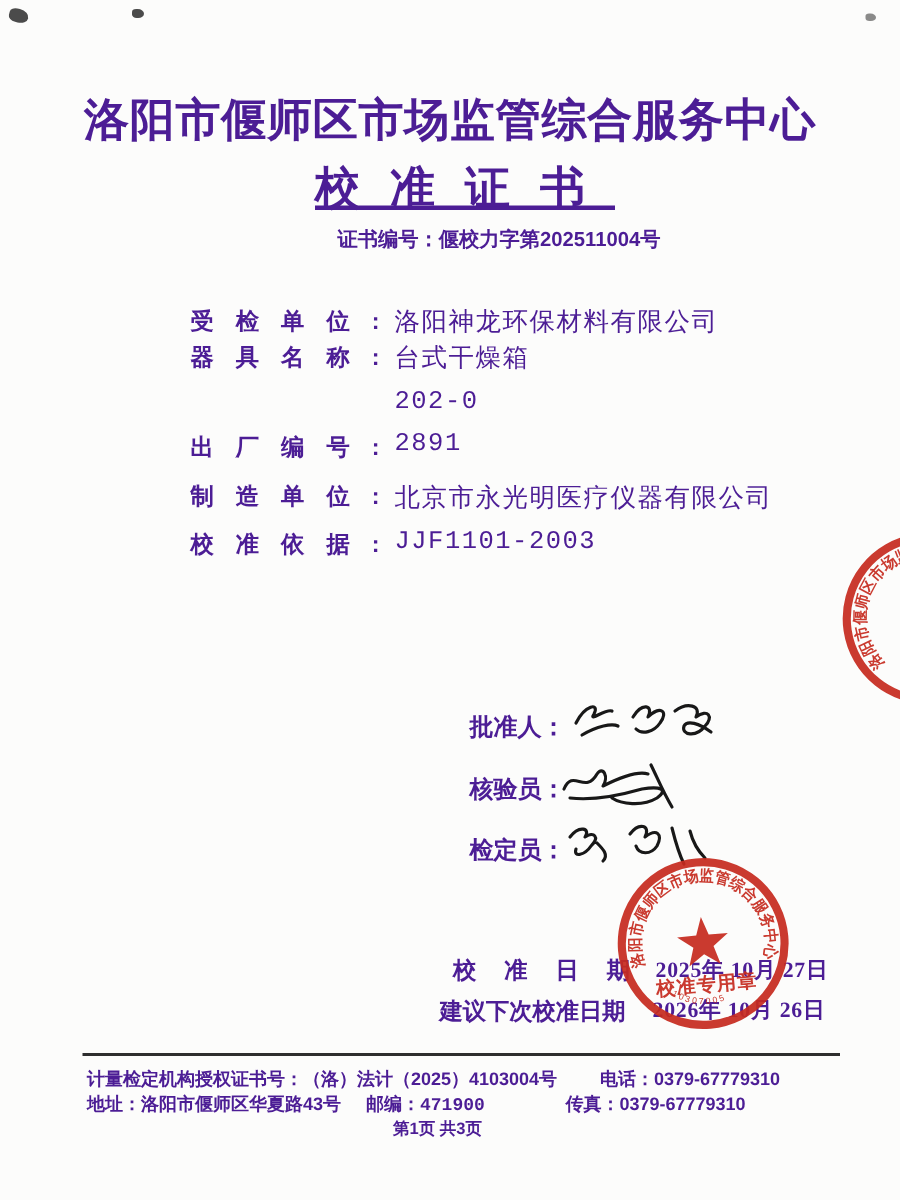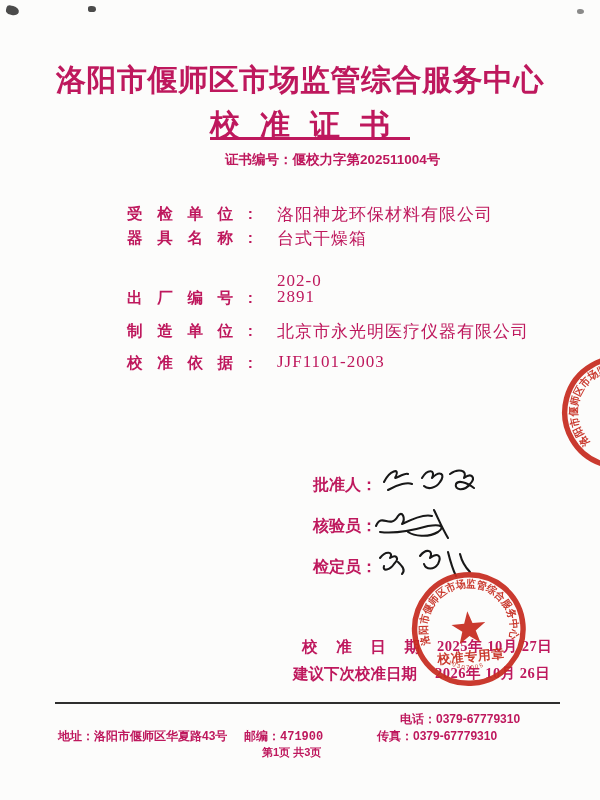--- a/index.html
+++ b/index.html
@@ -1,29 +1,29 @@
 <!DOCTYPE html>
 <html><head>
 <meta charset="utf-8">
 <style>
   html,body{margin:0;padding:0;background:#e8e8e8;}
   #page{
     position:relative;width:600px;height:800px;margin:0 auto;
     background:#fcfcfb;overflow:hidden;
-    font-family:"Liberation Sans",sans-serif;color:#be185d;
+    font-family:"Liberation Sans",sans-serif;color:#4c1d95;
   }
   .abs{position:absolute;}
   
   .org-title{left:0;right:0;top:60px;text-align:center;font-size:30px;font-weight:700;letter-spacing:0.5px;}
   .doc-title{left:0;right:0;top:105px;text-align:center;font-size:30px;font-weight:700;letter-spacing:20px;text-indent:20px;text-decoration:underline;}
   .cert-no{left:225px;top:151px;font-size:13.5px;font-weight:700;}
   
   .f-label{left:127px;width:126px;font-size:15.5px;font-weight:700;
            text-align:justify;text-align-last:justify;-moz-text-align-last:justify;}
-  .f-value{left:277px;font-size:17px;letter-spacing:1px;font-family:Liberation Serif, serif;}
+  .f-value{left:263px;font-size:17px;letter-spacing:1px;font-family:Liberation Mono, monospace;}
   
   .sig-label{left:313px;font-size:16px;font-weight:700;}
   .sig{overflow:visible;}
   .sig path{fill:none;stroke:#181818;stroke-width:2.1;stroke-linecap:round;stroke-linejoin:round;}
   
   .date-label{font-size:15.5px;font-weight:700;}
   .jst{text-align:justify;text-align-last:justify;-moz-text-align-last:justify;}
   .date-value{font-size:14.5px;font-weight:700;font-family:"Liberation Serif",serif;letter-spacing:0.5px;}
   
   .rule{left:55px;top:702px;width:505px;height:2px;background:#2e2e2e;}
@@ -54,21 +54,21 @@
   <div class="abs cert-no">
     <span>证书编号：</span><span>偃校力字第202511004号</span>
   </div>
 
   <div class="abs f-label" style="top:204px;">受检单位:</div>
   <div class="abs f-value" style="top:203px;">洛阳神龙环保材料有限公司</div>
 
   <div class="abs f-label" style="top:228px;">器具名称:</div>
   <div class="abs f-value" style="top:227px;">台式干燥箱</div>
 
-  <div class="abs f-value" style="top:259px;margin-top:12px;">202-0</div>
+  <div class="abs f-value" style="top:259px;">202-0</div>
 
   <div class="abs f-label" style="top:288px;">出厂编号:</div>
   <div class="abs f-value" style="top:287px;">2891</div>
 
   <div class="abs f-label" style="top:321px;">制造单位:</div>
   <div class="abs f-value" style="top:320px;">北京市永光明医疗仪器有限公司</div>
 
   <div class="abs f-label" style="top:353px;">校准依据:</div>
   <div class="abs f-value" style="top:352px;">JJF1101-2003</div>
 
@@ -115,20 +115,23 @@
       <circle class="seal-ring" cx="80" cy="80" r="70"></circle>
       <text class="ring-text"><textPath href="#arcTopB" textLength="202" lengthAdjust="spacingAndGlyphs">洛阳市偃师区市场监管综合服务中心</textPath></text>
       <polygon class="star" points="80,57 85.4,72.6 101.9,72.9 88.7,82.8 93.5,98.6 80,89.2 66.5,98.6 71.3,82.8 58.1,72.9 74.6,72.6"></polygon>
       <text class="seal-label-txt" x="80" y="121" text-anchor="middle">校准专用章</text>
       <text class="seal-digits"><textPath href="#arcBotB" startOffset="8">410307005</textPath></text>
     </svg>
   </div>
 
   <div class="abs rule"></div>
 
+  <div class="abs foot" style="left:58px;top:711px;">
+    <span>计量检定机构授权证书号：</span><span>（洛）法计（2025）4103004号</span>
+  </div>
   <div class="abs foot" style="left:400px;top:711px;">
     <span>电话：</span><span>0379-67779310</span>
   </div>
 
   <div class="abs foot" style="left:58px;top:728px;">
     <span>地址：</span><span>洛阳市偃师区华夏路43号</span>
   </div>
   <div class="abs foot" style="left:244px;top:728px;font-family:Liberation Mono, monospace;">
     <span>邮编：</span><span>471900</span>
   </div>

